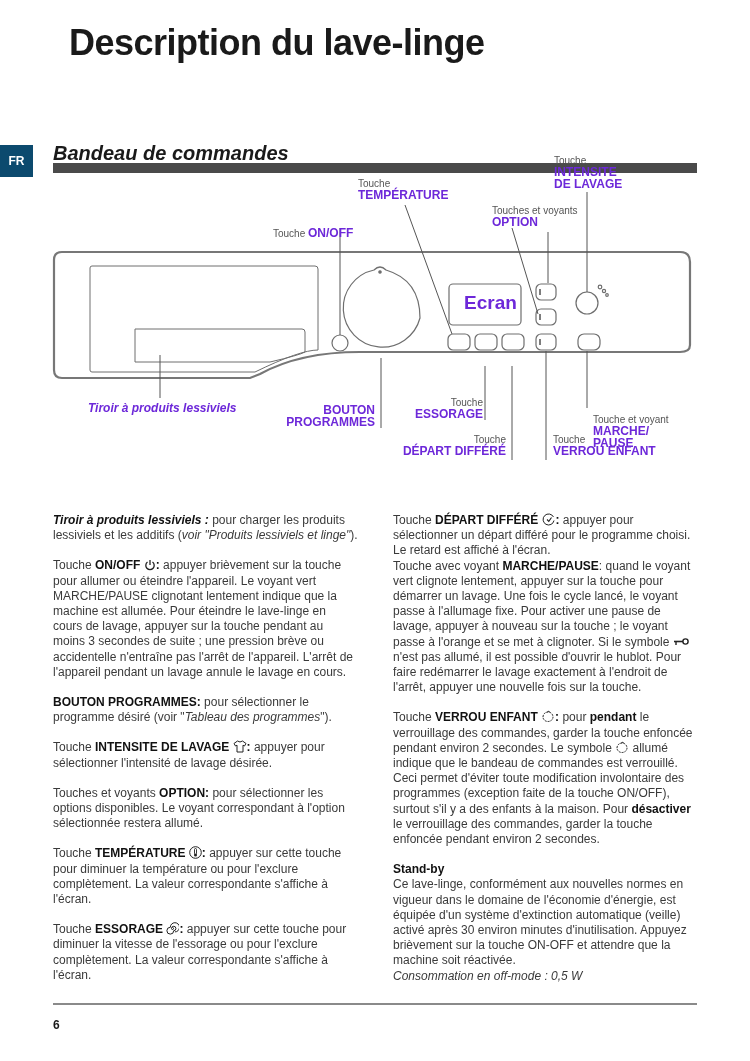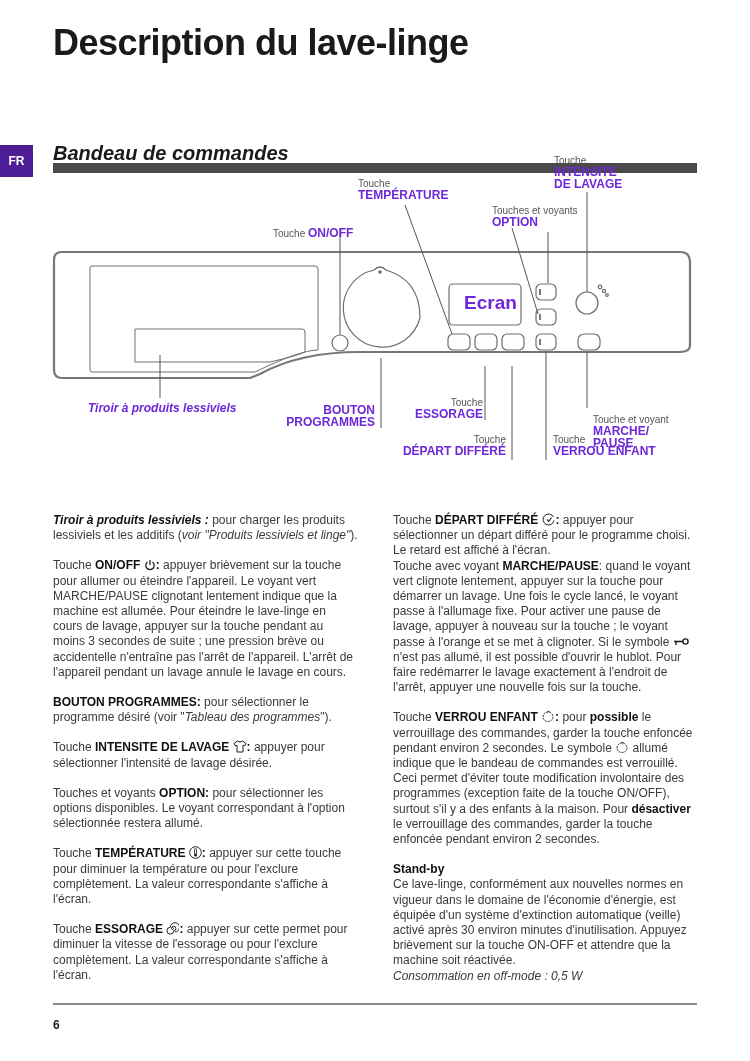--- a/index.html
+++ b/index.html
@@ -1,20 +1,20 @@
 <!DOCTYPE html>
 <html><head>
 <meta charset="utf-8">
 <style>
   html, body { margin: 0; padding: 0; background: #ffffff; }
   body { width: 750px; height: 1061px; position: relative; overflow: hidden; font-family: "Liberation Sans", sans-serif; color: #1a1a1a; }
   .abs { position: absolute; }
-  .title { left: 53px; top: 22px; font-size: 36px; font-weight: bold; letter-spacing: -0.5px; color: #1a1a1a; }
+  .title { left: 69px; top: 22px; font-size: 36px; font-weight: bold; letter-spacing: -0.5px; color: #1a1a1a; }
   .rule-top { left: 53px; top: 163px; width: 644px; height: 10px; background: #4a4a4a; }
-  .fr-tab { left: 0; top: 145px; width: 33px; height: 32px; background: #4c1d95; color: #ffffff; font-weight: bold; font-size: 12px; display:flex; align-items:center; justify-content:center; }
+  .fr-tab { left: 0; top: 145px; width: 33px; height: 32px; background: #0c4a6e; color: #ffffff; font-weight: bold; font-size: 12px; display:flex; align-items:center; justify-content:center; }
   .section-title { left: 53px; top: 142px; font-size: 20px; font-weight: bold; font-style: italic; }
 
   
   .lbl { position: absolute; font-size: 10px; color: #444; line-height: 11px; }
   .lbl .small { font-weight: normal; color: #555; font-size: 10px; }
   .lbl .big { font-weight: bold; color: #6d28d9; font-size: 12px; line-height: 12px; }
   .lbl.right { text-align: right; }
 
   svg.diagram { position: absolute; left: 0; top: 0; }
 
@@ -149,39 +149,39 @@
   <p><span>Touches et voyants </span><b>OPTION:</b><span> pour sélectionner les options disponibles. Le voyant correspondant à l'option sélectionnée restera allumé.</span></p>
 
   <p><span>Touche </span><b>TEMPÉRATURE</b> <svg class="ico" width="13" height="13" viewBox="0 0 13 13">
         <circle cx="6.5" cy="6.5" r="5.8" fill="none" stroke="#222" stroke-width="1"></circle>
         <rect x="5.5" y="2.5" width="2" height="6" rx="1" fill="none" stroke="#222" stroke-width="0.9"></rect>
         <circle cx="6.5" cy="9" r="1.5" fill="#222"></circle>
       </svg><b>:</b><span> appuyer sur cette touche pour diminuer la température ou pour l'exclure complètement. La valeur correspondante s'affiche à l'écran.</span></p>
 
   <p><span>Touche </span><b>ESSORAGE</b> <svg class="ico" width="13" height="13" viewBox="0 0 13 13">
         <path d="M6.5,6.5 m0,-1 a1,1 0 1 1 -1,1 a2.2,2.2 0 1 1 2.2,2.2 a3.4,3.4 0 1 1 -3.4,-3.4 a4.6,4.6 0 1 1 4.6,4.6" fill="none" stroke="#222" stroke-width="1"></path>
-      </svg><b>:</b><span> appuyer sur cette permet pour diminuer la vitesse de l'essorage ou pour l'exclure complètement. La valeur correspondante s'affiche à l'écran.</span></p>
+      </svg><b>:</b><span> appuyer sur cette touche pour diminuer la vitesse de l'essorage ou pour l'exclure complètement. La valeur correspondante s'affiche à l'écran.</span></p>
 </div>
 
 <div class="col" style="left:393px; top:513px;">
   <p class="tight"><span>Touche </span><b>DÉPART DIFFÉRÉ</b> <svg class="ico" width="14" height="13" viewBox="0 0 14 13">
         <path d="M11.5,4 A5.5,5.5 0 1 0 12,7.5" fill="none" stroke="#222" stroke-width="1"></path>
         <path d="M5,6.5 L6.8,8.3 L9.5,4.5" fill="none" stroke="#222" stroke-width="1.1"></path>
       </svg><b>:</b><span> appuyer pour sélectionner un départ différé pour le programme choisi. Le retard est affiché à l'écran.</span></p>
 
   <p><span>Touche avec voyant </span><b>MARCHE/PAUSE</b><span>: quand le voyant vert clignote lentement, appuyer sur la touche pour démarrer un lavage. Une fois le cycle lancé, le voyant passe à l'allumage fixe. Pour activer une pause de lavage, appuyer à nouveau sur la touche ; le voyant passe à l'orange et se met à clignoter. Si le symbole </span><svg class="ico" width="16" height="9" viewBox="0 0 16 9" style="vertical-align:0;">
         <line x1="1" y1="4.5" x2="10" y2="4.5" stroke="#222" stroke-width="1.6"></line>
         <line x1="3" y1="4.5" x2="3" y2="8" stroke="#222" stroke-width="1.4"></line>
         <circle cx="12.5" cy="4.5" r="2.6" fill="none" stroke="#222" stroke-width="1.4"></circle>
       </svg><span> n'est pas allumé, il est possible d'ouvrir le hublot. Pour faire redémarrer le lavage exactement à l'endroit de l'arrêt, appuyer une nouvelle fois sur la touche.</span></p>
 
   <p><span>Touche </span><b>VERROU ENFANT</b> <svg class="ico" width="14" height="13" viewBox="0 0 14 13">
         <path d="M2,7 A5,5 0 0 1 12,7 A5,4.5 0 0 1 2,7 Z" fill="none" stroke="#222" stroke-width="1" stroke-dasharray="2,1"></path>
         <path d="M6,2.5 Q7,0.5 8.5,1.5" fill="none" stroke="#222" stroke-width="1"></path>
-      </svg><b>:</b><span> pour </span><b>possible</b><span> le verrouillage des commandes, garder la touche enfoncée pendant environ 2 secondes. Le symbole </span><svg class="ico" width="14" height="13" viewBox="0 0 14 13">
+      </svg><b>:</b><span> pour </span><b>pendant</b><span> le verrouillage des commandes, garder la touche enfoncée pendant environ 2 secondes. Le symbole </span><svg class="ico" width="14" height="13" viewBox="0 0 14 13">
         <path d="M2,7 A5,5 0 0 1 12,7 A5,4.5 0 0 1 2,7 Z" fill="none" stroke="#222" stroke-width="1" stroke-dasharray="2,1"></path>
         <path d="M6,2.5 Q7,0.5 8.5,1.5" fill="none" stroke="#222" stroke-width="1"></path>
       </svg><span> allumé indique que le bandeau de commandes est verrouillé. Ceci permet d'éviter toute modification involontaire des programmes (exception faite de la touche ON/OFF), surtout s'il y a des enfants à la maison. Pour </span><b>désactiver</b><span> le verrouillage des commandes, garder la touche enfoncée pendant environ 2 secondes.</span></p>
 
   <div class="sub">Stand-by</div>
   <p class="tight">Ce lave-linge, conformément aux nouvelles normes en vigueur dans le domaine de l'économie d'énergie, est équipée d'un système d'extinction automatique (veille) activé après 30 environ minutes d'inutilisation. Appuyez brièvement sur la touche ON-OFF et attendre que la machine soit réactivée.</p>
   <p class="tight"><i>Consommation en off-mode : 0,5 W</i></p>
 </div>
 
 <div class="abs rule-bottom"></div>

